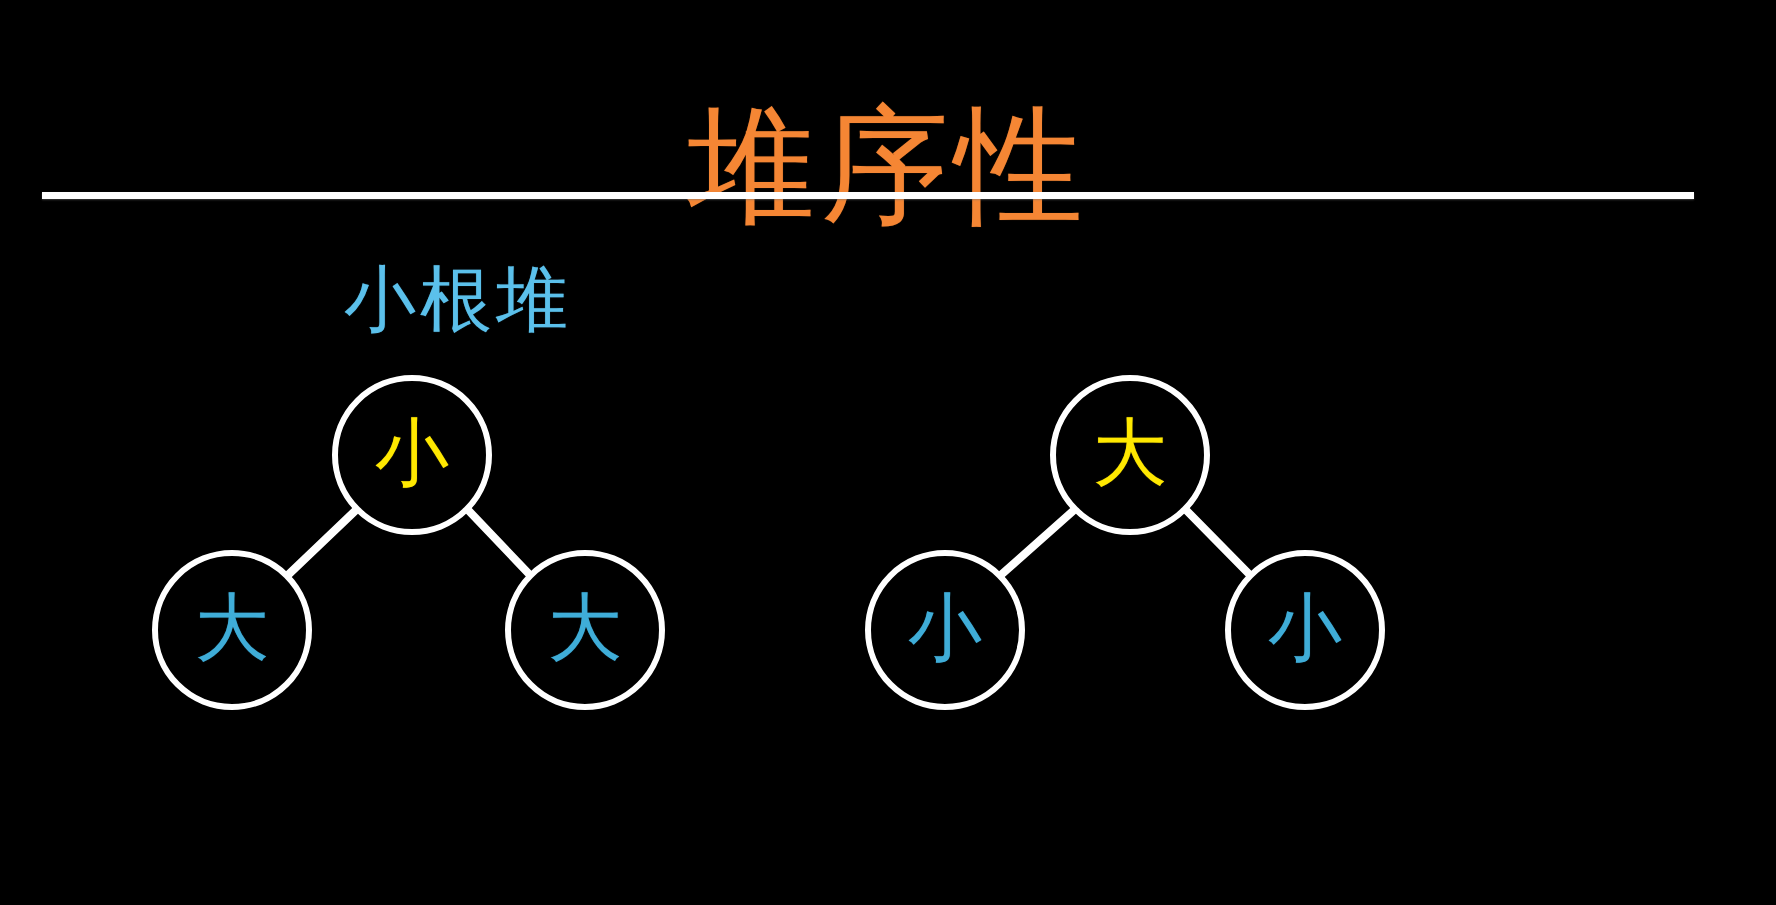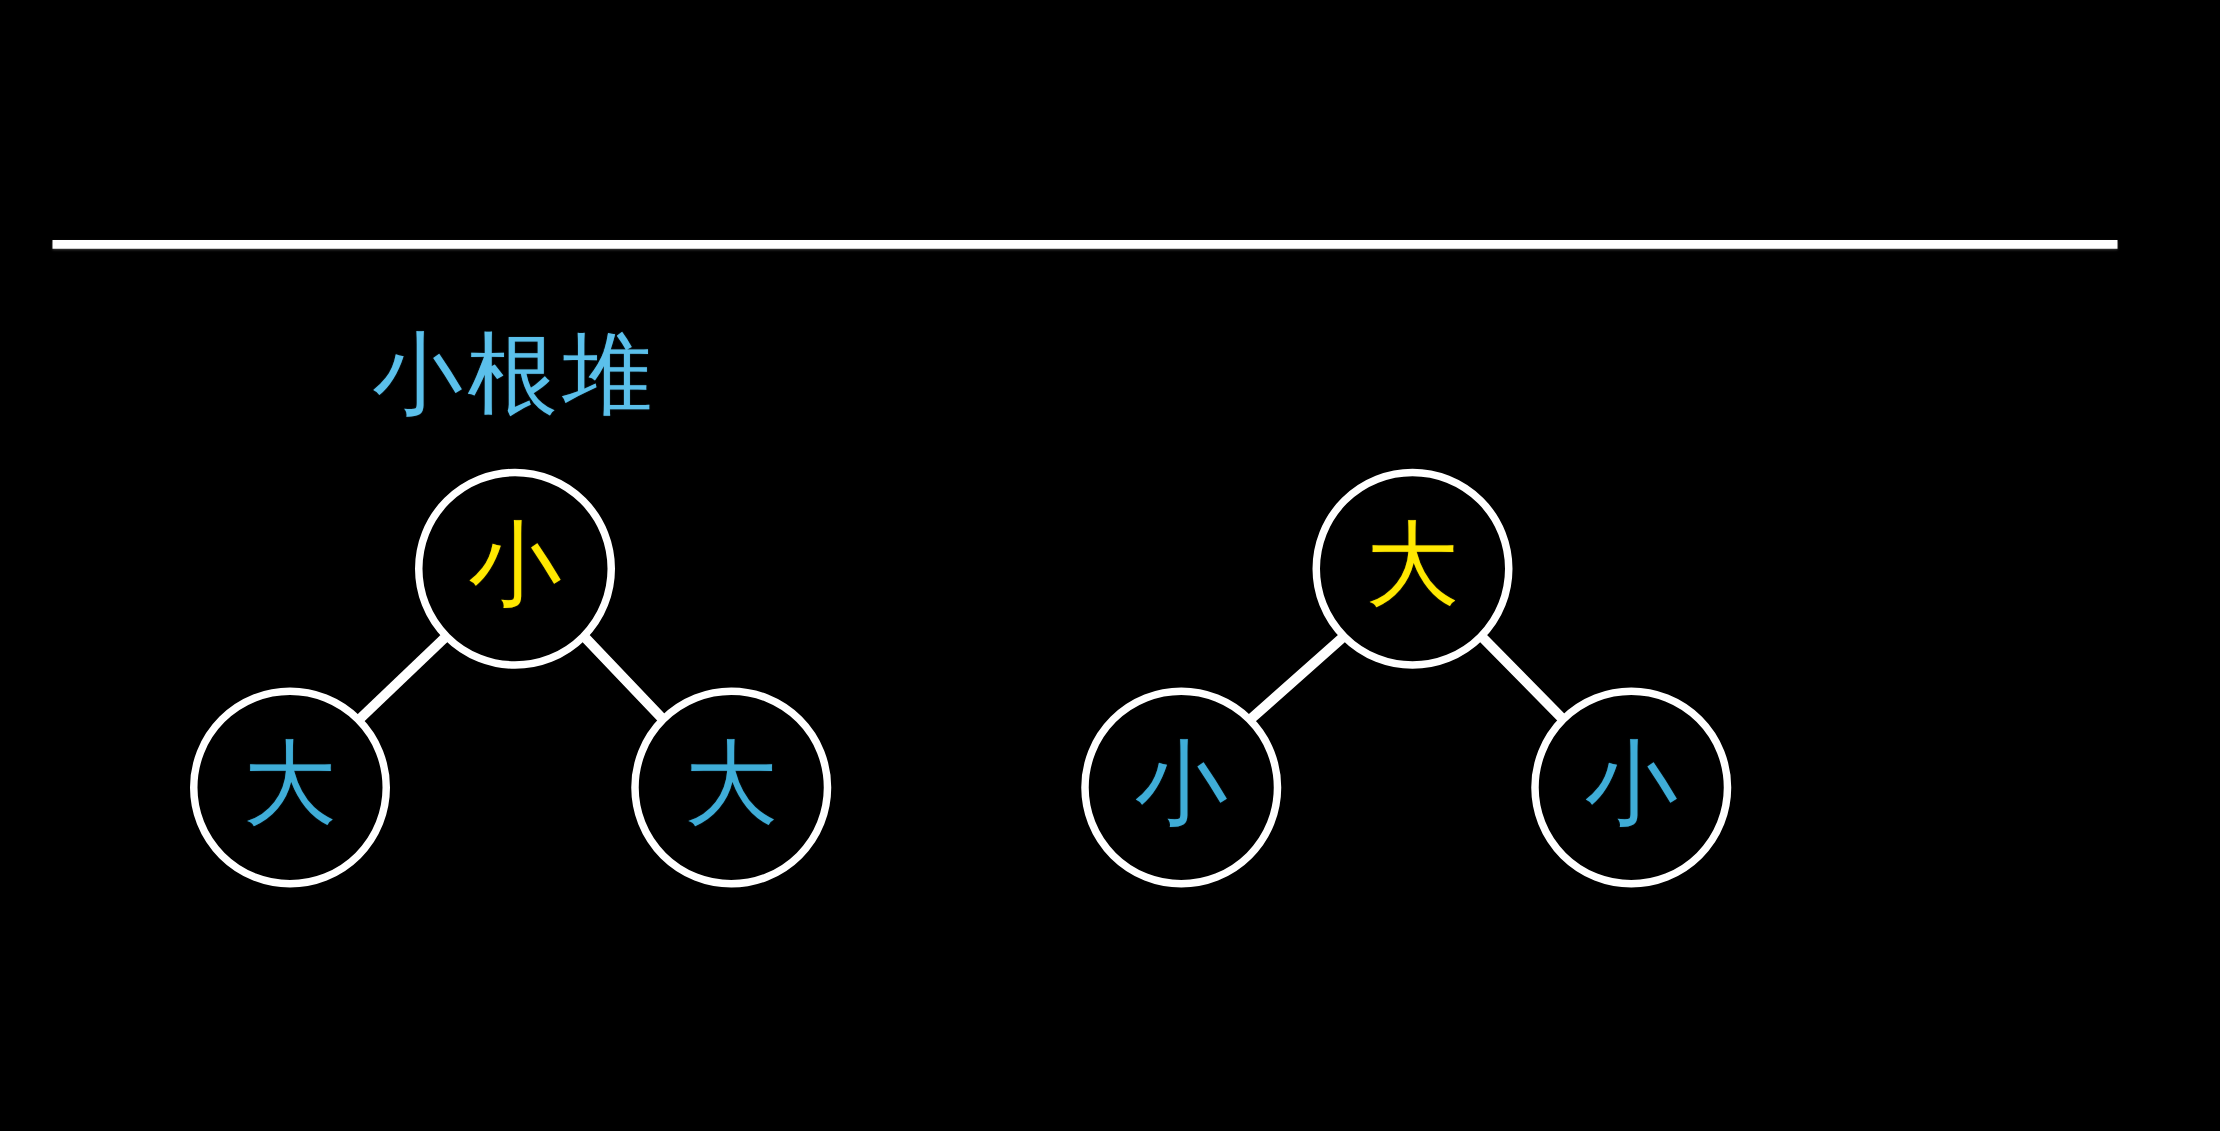--- a/index.html
+++ b/index.html
@@ -66,20 +66,21 @@
   .tree-caption {
     position: absolute;
     color: #5BC0EB;
     font-size: 72px;
     line-height: 1;
     letter-spacing: 4px;
     white-space: nowrap;
     transform: translateX(-50%);
     font-family: "Liberation Serif", "DejaVu Serif", serif;
     text-shadow: 0 0 1px rgba(91,192,235,0.5);
+    margin-left: 46px;
   }
 
   .edge-layer {
     position: absolute;
     left: 0; top: 0;
     width: 1776px;
     height: 905px;
     pointer-events: none;
   }
 
@@ -111,20 +112,23 @@
   .node-label.child {
     color: #3FADD8;
     text-shadow: 0 0 1px rgba(63,173,216,0.5);
   }
 </style>
 </head>
 <body>
 
 <div id="slide">
 
+  <div id="title-block">
+    <h1 id="slide-title">堆序性</h1>
+  </div>
 
   <div id="title-rule"></div>
 
   <div id="trees">
 
     <div class="tree-caption" style="left:412px; top:264px;">小根堆</div>
 
 
     <svg class="edge-layer" viewBox="0 0 1776 905">
 

